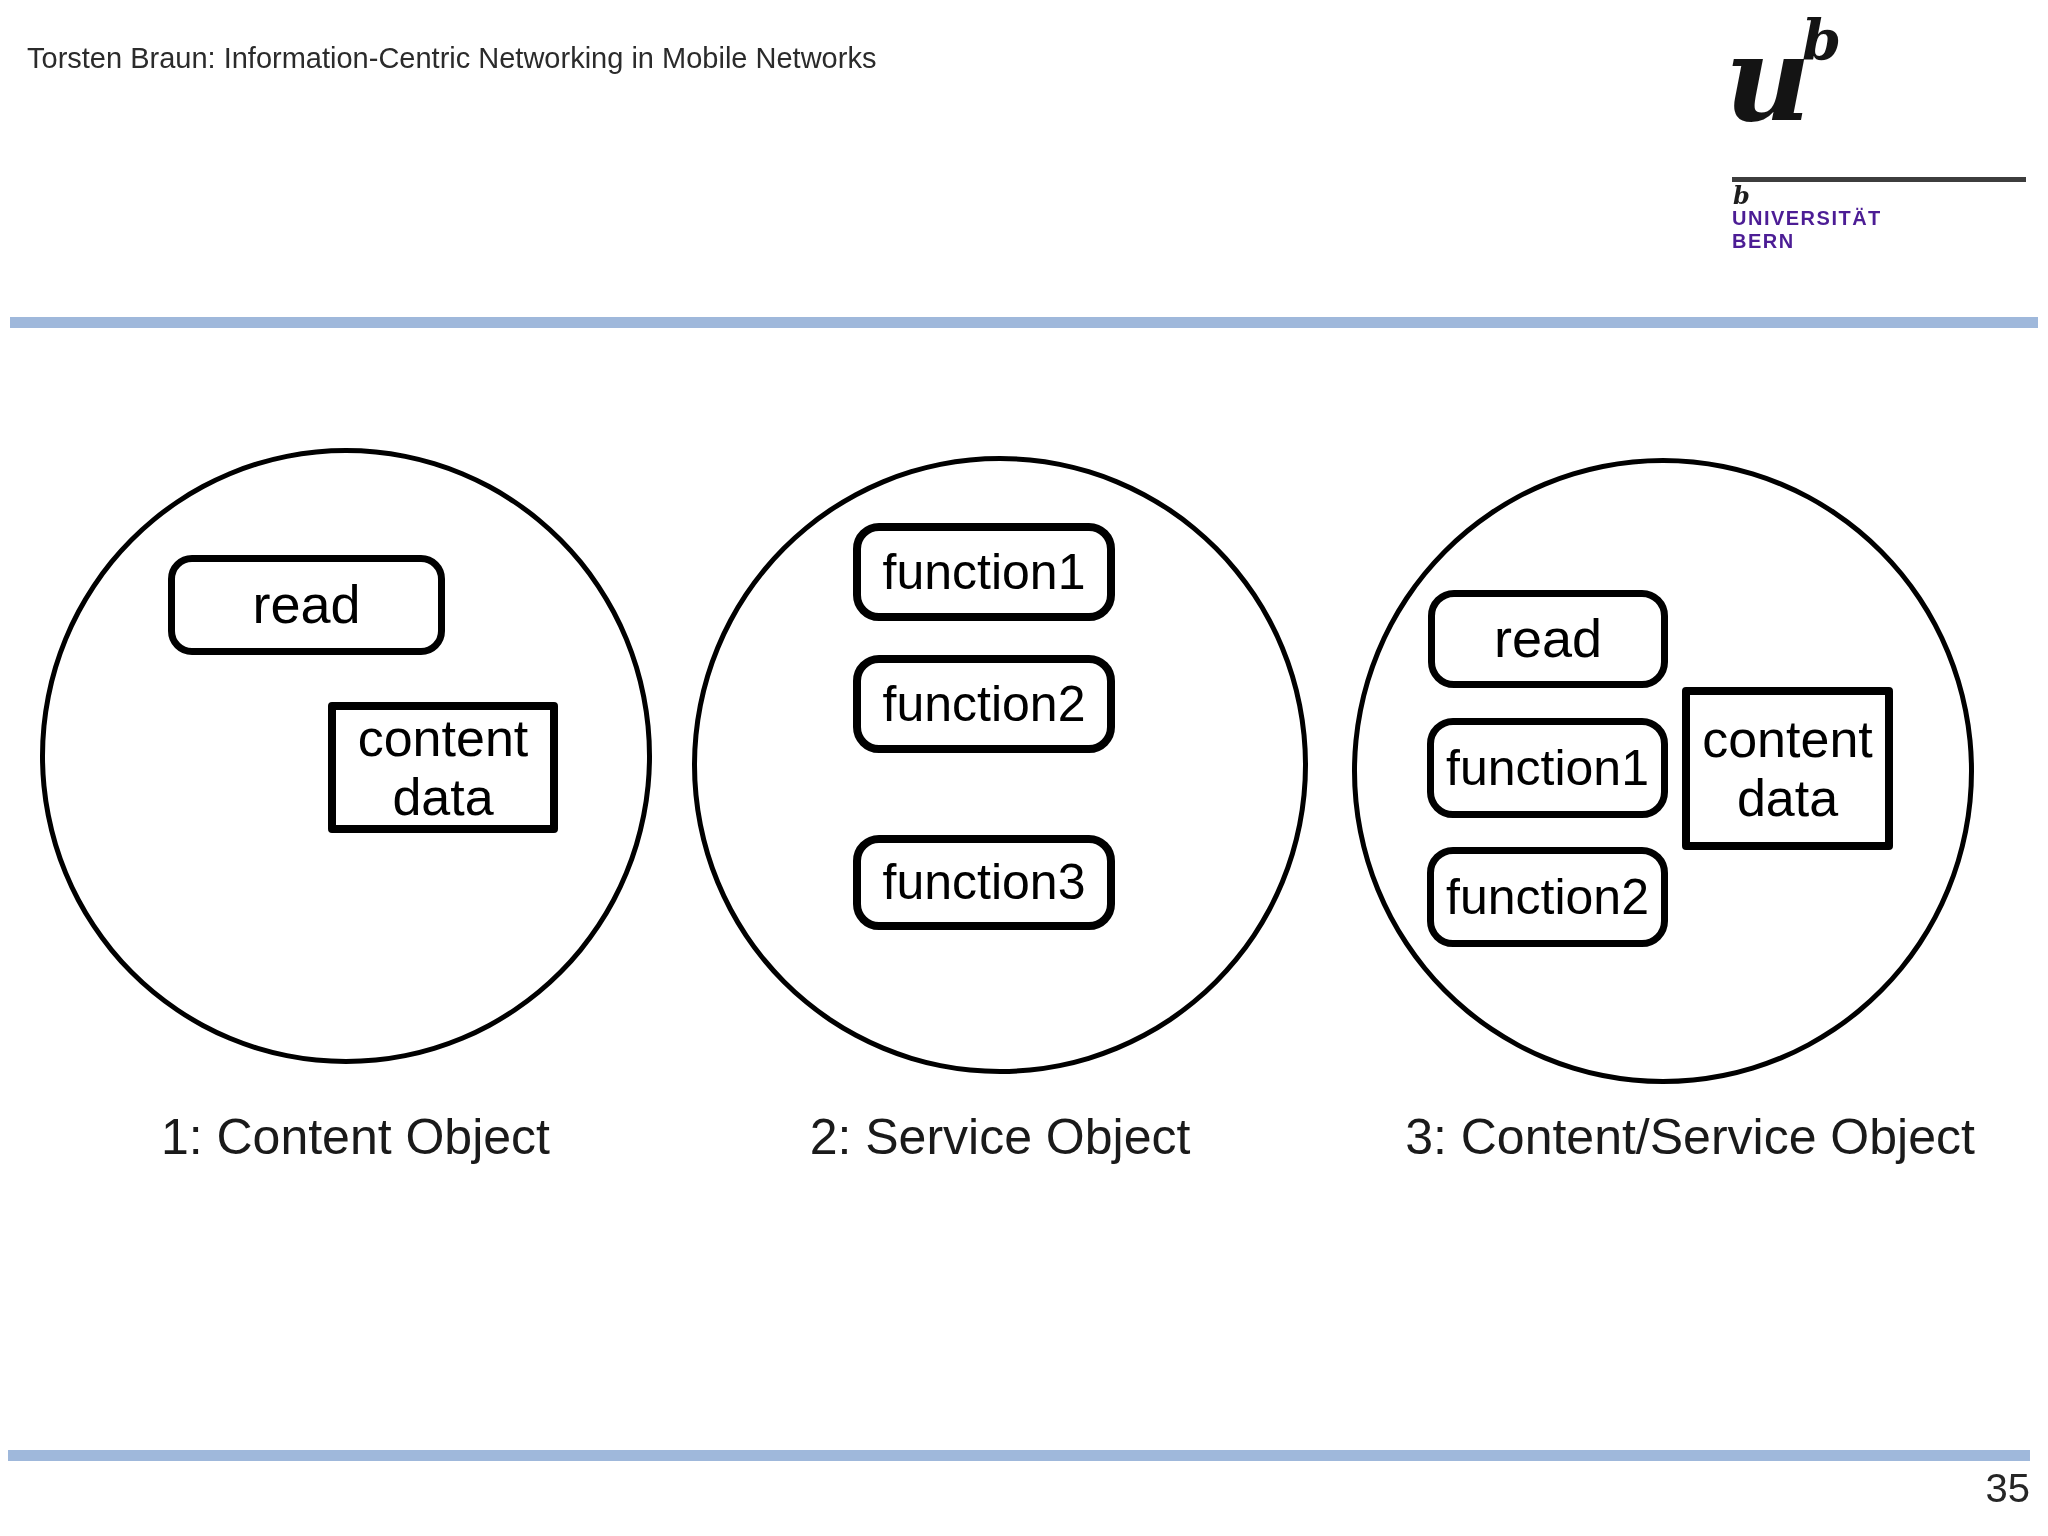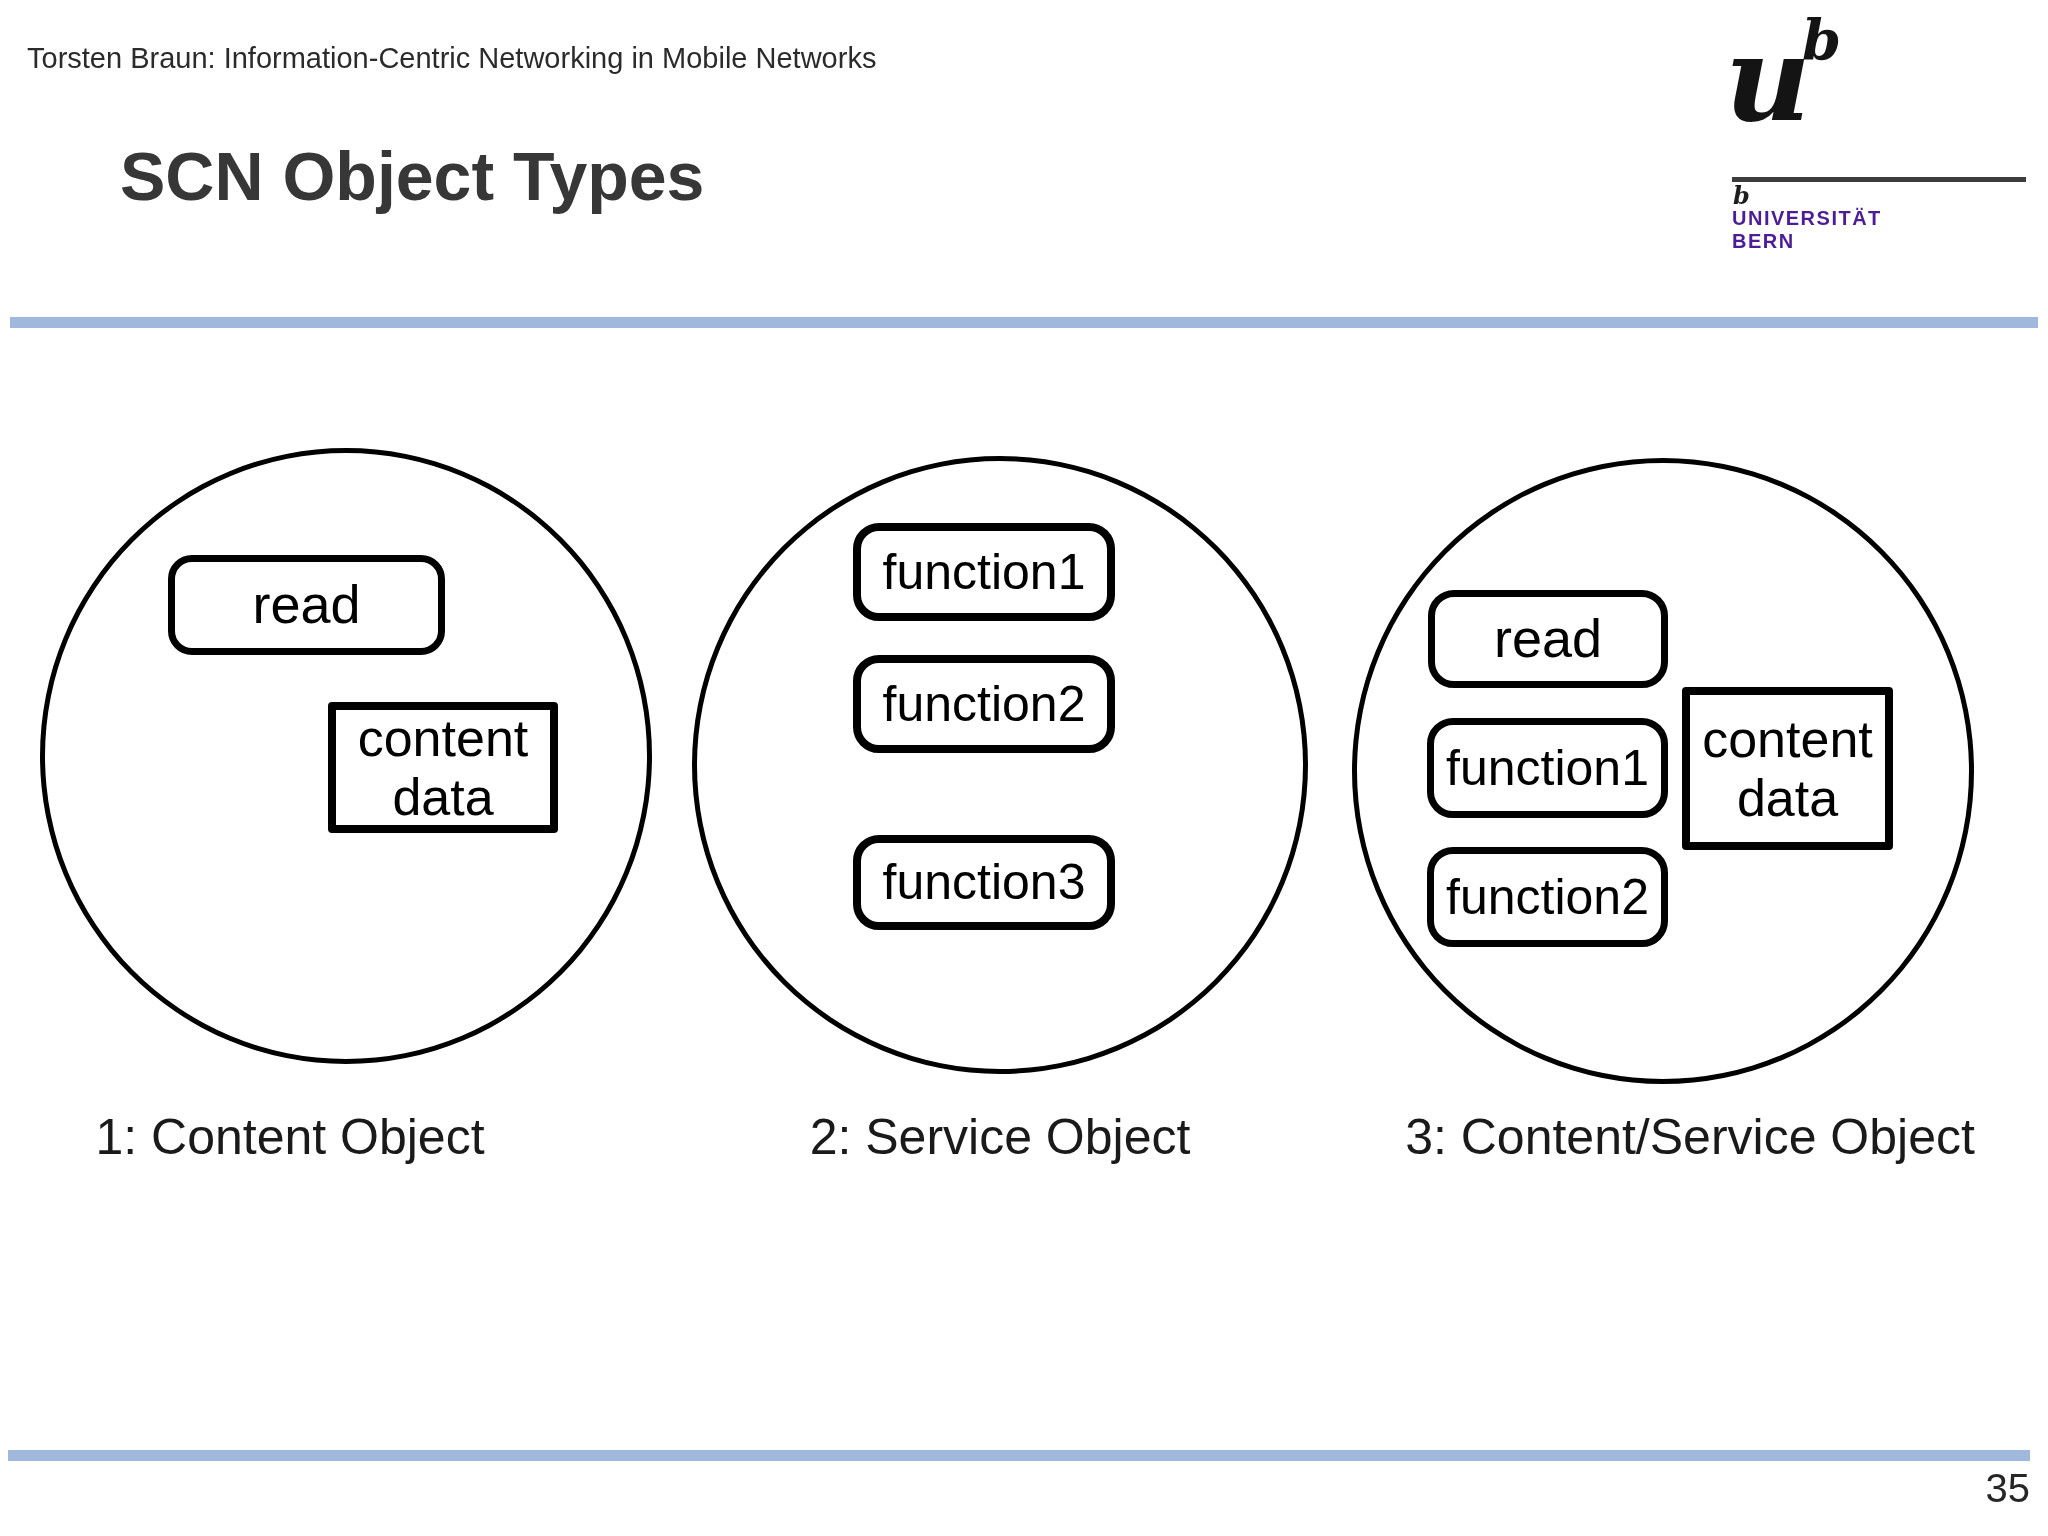--- a/index.html
+++ b/index.html
@@ -106,21 +106,21 @@
   .two-line{display:flex;flex-direction:column;line-height:1.13;}
 
   
   .caption{
     top:1112px;
     font-size:50px;line-height:1;
     color:#1a1a1a;
     text-align:center;
     white-space:nowrap;
   }
-  #caption-1{left:30px;width:520px;}
+  #caption-1{left:30px;width:520px;text-align:right;}
   #caption-2{left:740px;width:520px;}
   #caption-3{left:1360px;width:660px;}
 
   
   #footer-date{
     left:118px;top:1468px;
     font-size:40px;line-height:1;
     color:#262626;white-space:nowrap;
   }
   #footer-page{
@@ -128,21 +128,20 @@
     font-size:40px;line-height:1;
     color:#262626;text-align:right;
   }
 </style>
 </head>
 <body>
 
 <div id="slide">
 
   <div id="presenter-line" class="abs">Torsten Braun: Information-Centric Networking in Mobile Networks</div>
-  <div id="page-title" class="abs">SCN Object Types</div>
 
   <div class="abs logo-u">u</div>
   <div class="abs logo-b">b</div>
   <div id="logo-divider" class="abs"></div>
   <div id="logo-small-b" class="abs">b</div>
   <div id="logo-university" class="abs logo-red">UNIVERSITÄT</div>
   <div id="logo-bern" class="abs logo-red">BERN</div>
 
   <div id="accent-line-top" class="abs accent-line"></div>
 

